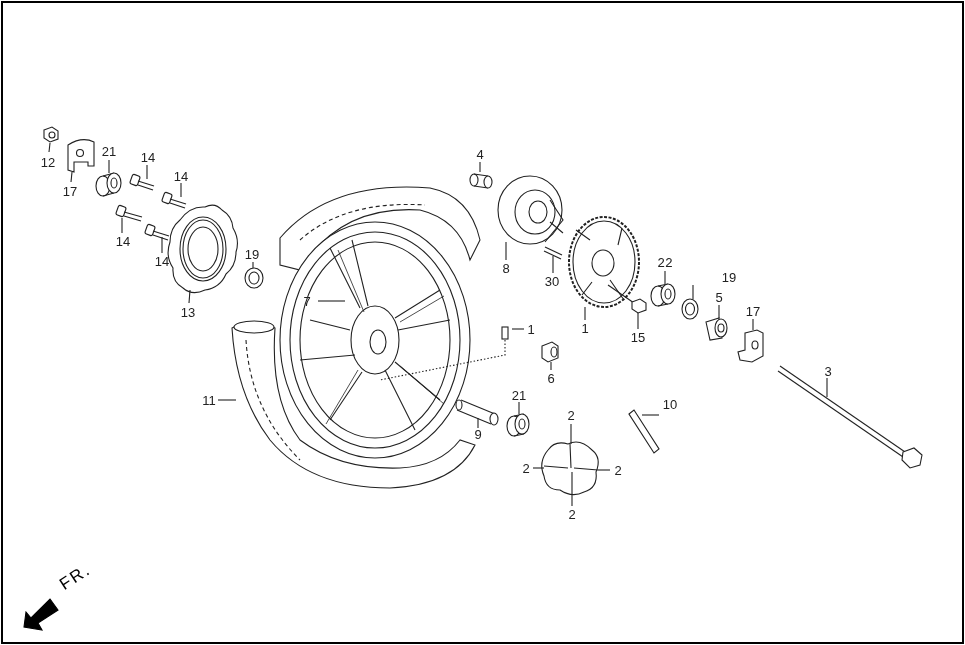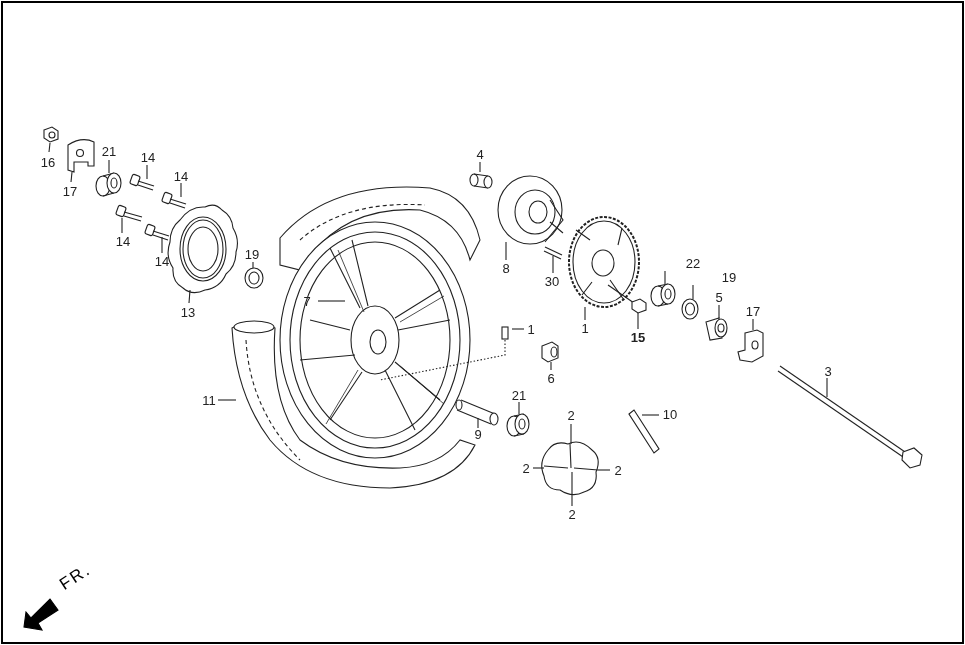--- a/index.html
+++ b/index.html
@@ -214,44 +214,44 @@
     <line x1="598" y1="470" x2="610" y2="470"></line>
     <line x1="572" y1="494" x2="572" y2="506"></line>
   </g>
 
   <g>
     <polygon points="50,599 58,610 38,623 42,630 24,627 26,612 31,618" fill="#000" stroke="#000"></polygon>
   </g>
 </svg>
 
 <div id="callouts">
-    <div class="callout" style="left: 48px; top: 162px;">16</div>
+    <div class="callout" style="left: 48px; top: 162px;">12</div>
     <div class="callout" style="left: 70px; top: 191px;">17</div>
     <div class="callout" style="left: 109px; top: 151px;">21</div>
     <div class="callout" style="left: 148px; top: 157px;">14</div>
     <div class="callout" style="left: 181px; top: 176px;">14</div>
     <div class="callout" style="left: 123px; top: 241px;">14</div>
     <div class="callout" style="left: 162px; top: 261px;">14</div>
     <div class="callout" style="left: 188px; top: 312px;">13</div>
     <div class="callout" style="left: 252px; top: 254px;">19</div>
     <div class="callout" style="left: 307px; top: 301px;">7</div>
     <div class="callout" style="left: 209px; top: 400px;">11</div>
     <div class="callout" style="left: 480px; top: 154px;">4</div>
     <div class="callout" style="left: 506px; top: 268px;">8</div>
     <div class="callout" style="left: 552px; top: 281px;">30</div>
     <div class="callout" style="left: 585px; top: 328px;">1</div>
-    <div class="callout" style="left: 693px; top: 263px;">22</div>
+    <div class="callout" style="left: 665px; top: 263px; font-family: Liberation Mono, monospace;">22</div>
     <div class="callout" style="left: 693px; top: 277px; margin-left: 36px;">19</div>
-    <div class="callout" style="left: 638px; top: 337px; font-weight: bold;">15</div>
+    <div class="callout" style="left: 638px; top: 337px;">15</div>
     <div class="callout" style="left: 719px; top: 297px;">5</div>
     <div class="callout" style="left: 753px; top: 311px;">17</div>
     <div class="callout" style="left: 531px; top: 329px;">1</div>
     <div class="callout" style="left: 551px; top: 378px;">6</div>
     <div class="callout" style="left: 828px; top: 371px;">3</div>
     <div class="callout" style="left: 519px; top: 395px;">21</div>
     <div class="callout" style="left: 478px; top: 434px;">9</div>
-    <div class="callout" style="left: 670px; top: 414px;">10</div>
+    <div class="callout" style="left: 670px; top: 404px;">10</div>
     <div class="callout" style="left: 571px; top: 415px;">2</div>
     <div class="callout" style="left: 526px; top: 468px;">2</div>
     <div class="callout" style="left: 618px; top: 470px;">2</div>
     <div class="callout" style="left: 572px; top: 514px;">2</div>
   </div>
 <div class="fr-label">FR.</div>
 
 </body></html>

